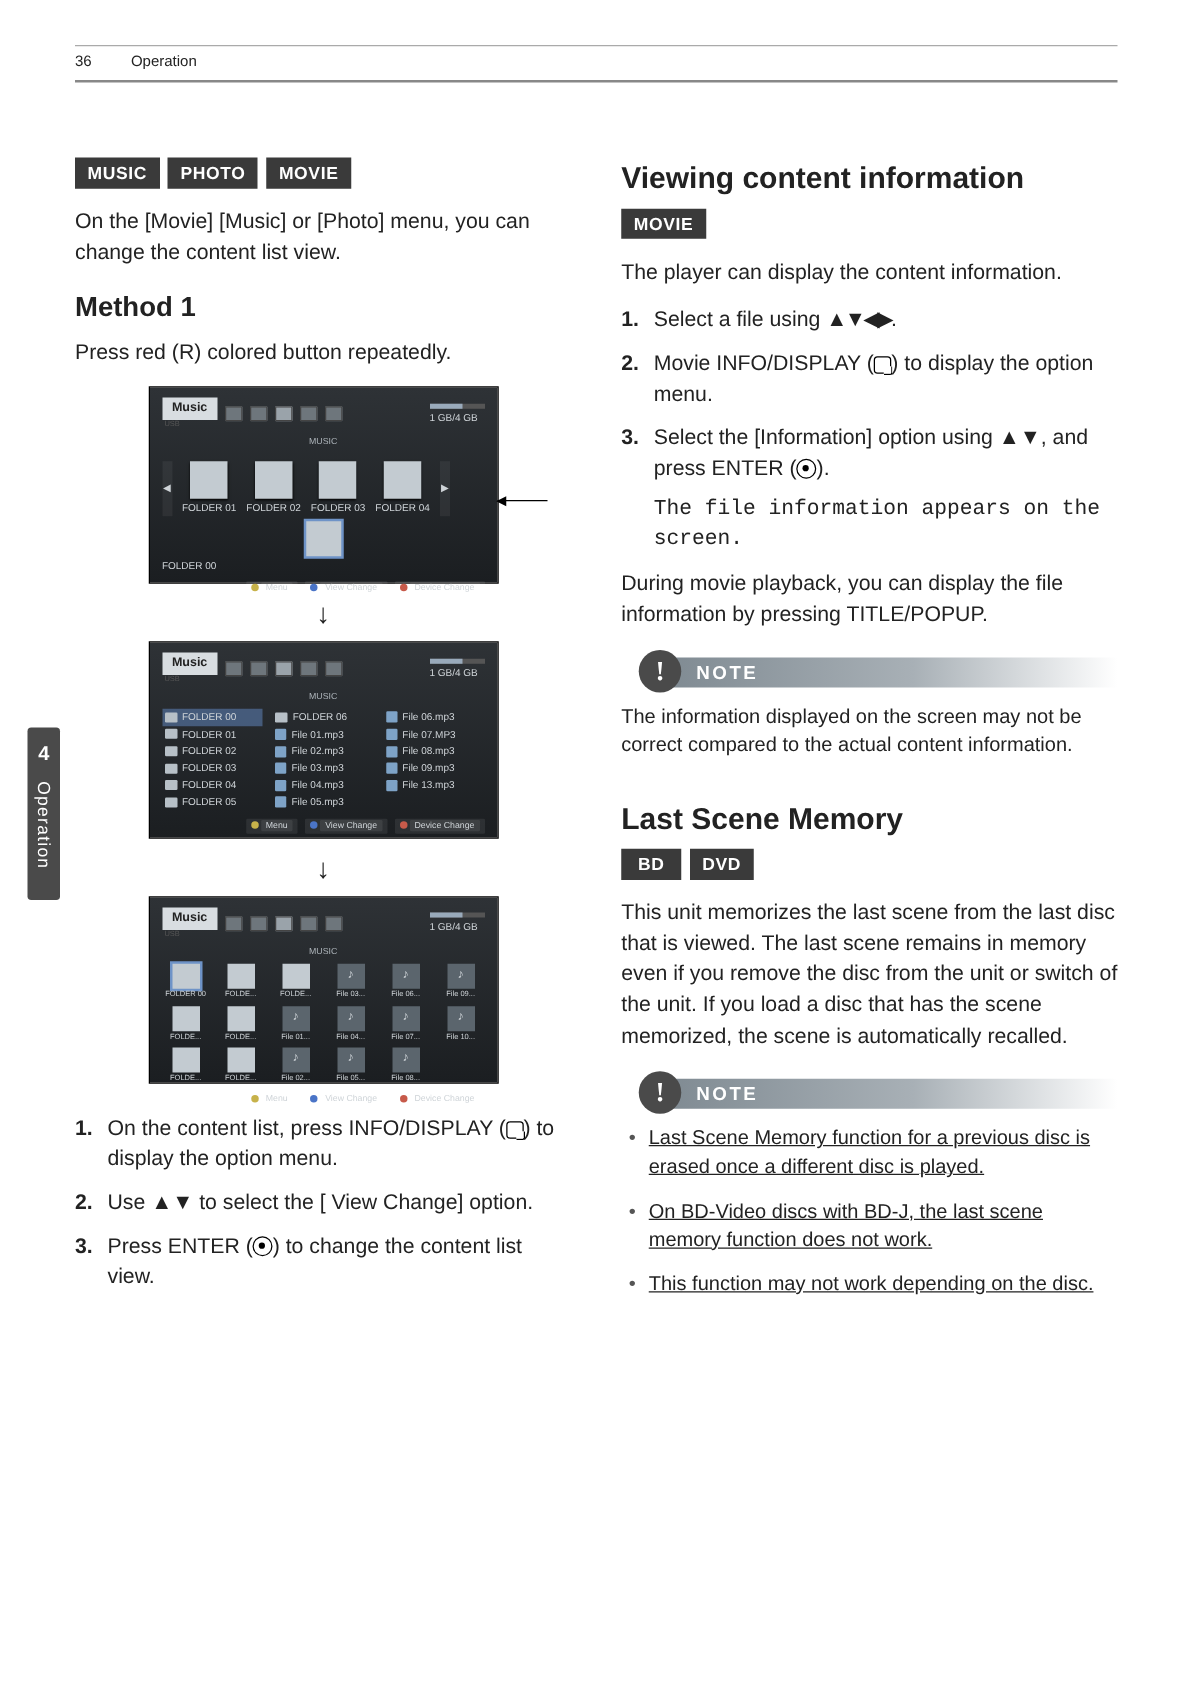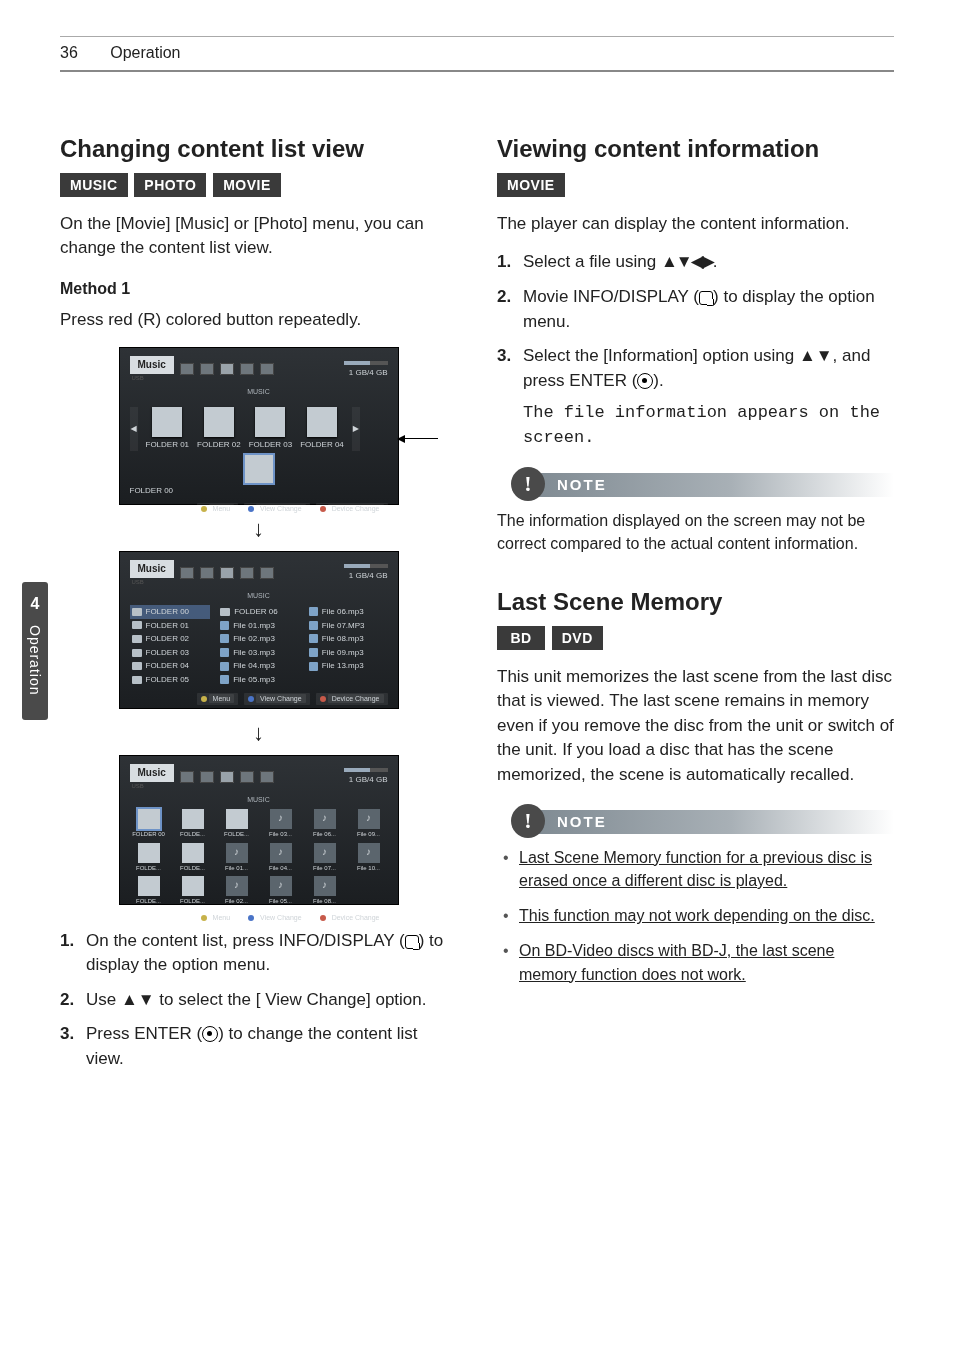--- a/index.html
+++ b/index.html
@@ -14,21 +14,21 @@
     line-height: 1.45;
   }
   .page {
     padding: 36px 60px 30px 60px;
   }
   .topline {
     border-top: 1px solid #aaa;
     margin: 0 0 2px 0;
   }
   .header {
-    font-size: 16px;
+    font-size: 12px;
     margin-bottom: 6px;
     padding-top: 2px;
   }
   .header .pageno { margin-right: 28px; }
   .header-rule {
     border-top: 2px solid #888;
     margin-bottom: 60px;
   }
   .columns {
     display: flex;
@@ -50,21 +50,21 @@
     color: #fff;
     font-weight: 700;
     font-size: 14px;
     padding: 2px 10px;
     margin-right: 2px;
     letter-spacing: 0.5px;
   }
   .badge.fixed { min-width: 48px; text-align: center; }
   p { margin-bottom: 14px; font-weight: 300; }
   h3 {
-    font-size: 16px;
+    font-size: 22px;
     font-weight: 700;
     margin-top: 16px;
     margin-bottom: 8px;
   }
   ol.steps { list-style: none; padding-left: 0; }
   ol.steps li { margin-bottom: 10px; padding-left: 26px; position: relative; font-weight: 300; }
   ol.steps li .num { position: absolute; left: 0; font-weight: 700; }
   ol.steps .sub { margin-top: 8px; font-family: Liberation Mono, monospace; }
   ul.bullets { list-style: none; padding-left: 0; text-decoration: underline; }
   ul.bullets li { position: relative; padding-left: 22px; margin-bottom: 12px; font-weight: 300; font-size: 16px; }
@@ -156,21 +156,21 @@
   }
   .shot .titlebar { display: flex; align-items: center; gap: 6px; margin-bottom: 4px; }
   .shot .title-chip {
     background: #d8dde1; color: #222; font-weight: 700; padding: 2px 8px; font-size: 10px;
   }
   .shot .mini-tab {
     width: 14px; height: 12px; background: #6e767c; border-radius: 1px;
     box-shadow: inset 0 0 0 1px #444;
   }
   .shot .mini-tab.sel { background: #9aa3aa; }
-  .shot .storage { margin-left: auto; text-align: right; }
+  .shot .storage { margin-left: auto; }
   .shot .storage .bar { width: 44px; height: 4px; background: #555; margin-bottom: 2px; }
   .shot .storage .bar::before { content:""; display:block; width: 60%; height:100%; background:#9ab; }
   .shot .sublabel { text-align: center; font-size: 7px; color: #aeb5bb; margin-bottom: 4px; }
 
   .shot .footer-opts {
     display: flex; gap: 6px; justify-content: flex-end;
     font-size: 7px; margin-top: 6px;
   }
   .shot .footer-opts span {
     background: rgba(255,255,255,0.08); padding: 1px 4px; border-radius: 1px;
@@ -241,21 +241,20 @@
   <div class="topline"></div>
   <div class="header">
     <span class="pageno">36</span>
     <span>Operation</span>
   </div>
   <div class="header-rule"></div>
 
   <div class="columns">
 
     <div class="col">
-      <h2>Changing content list view</h2>
       <div class="badges">
         <span class="badge">MUSIC</span>
         <span class="badge">PHOTO</span>
         <span class="badge">MOVIE</span>
       </div>
       <p>On the [Movie] [Music] or [Photo] menu, you can change the content list view.</p>
 
       <h3>Method 1</h3>
       <p>Press red (R) colored button repeatedly.</p>
 
@@ -540,20 +539,21 @@
         <li>
           <span class="num">2.</span>
           <span>Movie INFO/DISPLAY (</span><span class="info-icon"></span><span>) to display the option menu.</span>
         </li>
         <li>
           <span class="num">3.</span>
           <span>Select the [Information] option using </span><span class="glyph">▲▼</span><span>, and press ENTER (</span><span class="enter-icon"></span><span>).</span>
           <div class="sub">The file information appears on the screen.</div>
         </li>
       </ol>
+      <p>During movie playback, you can display the file information by pressing TITLE/POPUP.</p>
 
       <div class="note-flag">
         <div class="note-ribbon"><span class="lbl">NOTE</span></div>
         <div class="note-circle">
             <span class="bang">!</span>
           </div>
       </div>
       <p class="note-body">The information displayed on the screen may not be correct compared to the actual content information.</p>
 
       <div class="spacer16"></div>
@@ -566,19 +566,19 @@
       <p>This unit memorizes the last scene from the last disc that is viewed. The last scene remains in memory even if you remove the disc from the unit or switch of the unit. If you load a disc that has the scene memorized, the scene is automatically recalled.</p>
 
       <div class="note-flag">
         <div class="note-ribbon"><span class="lbl">NOTE</span></div>
         <div class="note-circle">
             <span class="bang">!</span>
           </div>
       </div>
       <ul class="bullets" id="note2list">
           <li>Last Scene Memory function for a previous disc is erased once a different disc is played.</li>
+          <li>On BD-Video discs with BD-J, the last scene memory function does not work.</li>
           <li>This function may not work depending on the disc.</li>
-          <li>On BD-Video discs with BD-J, the last scene memory function does not work.</li>
         </ul>
     </div>
 
   </div>
 </div>
 
 </body></html>

